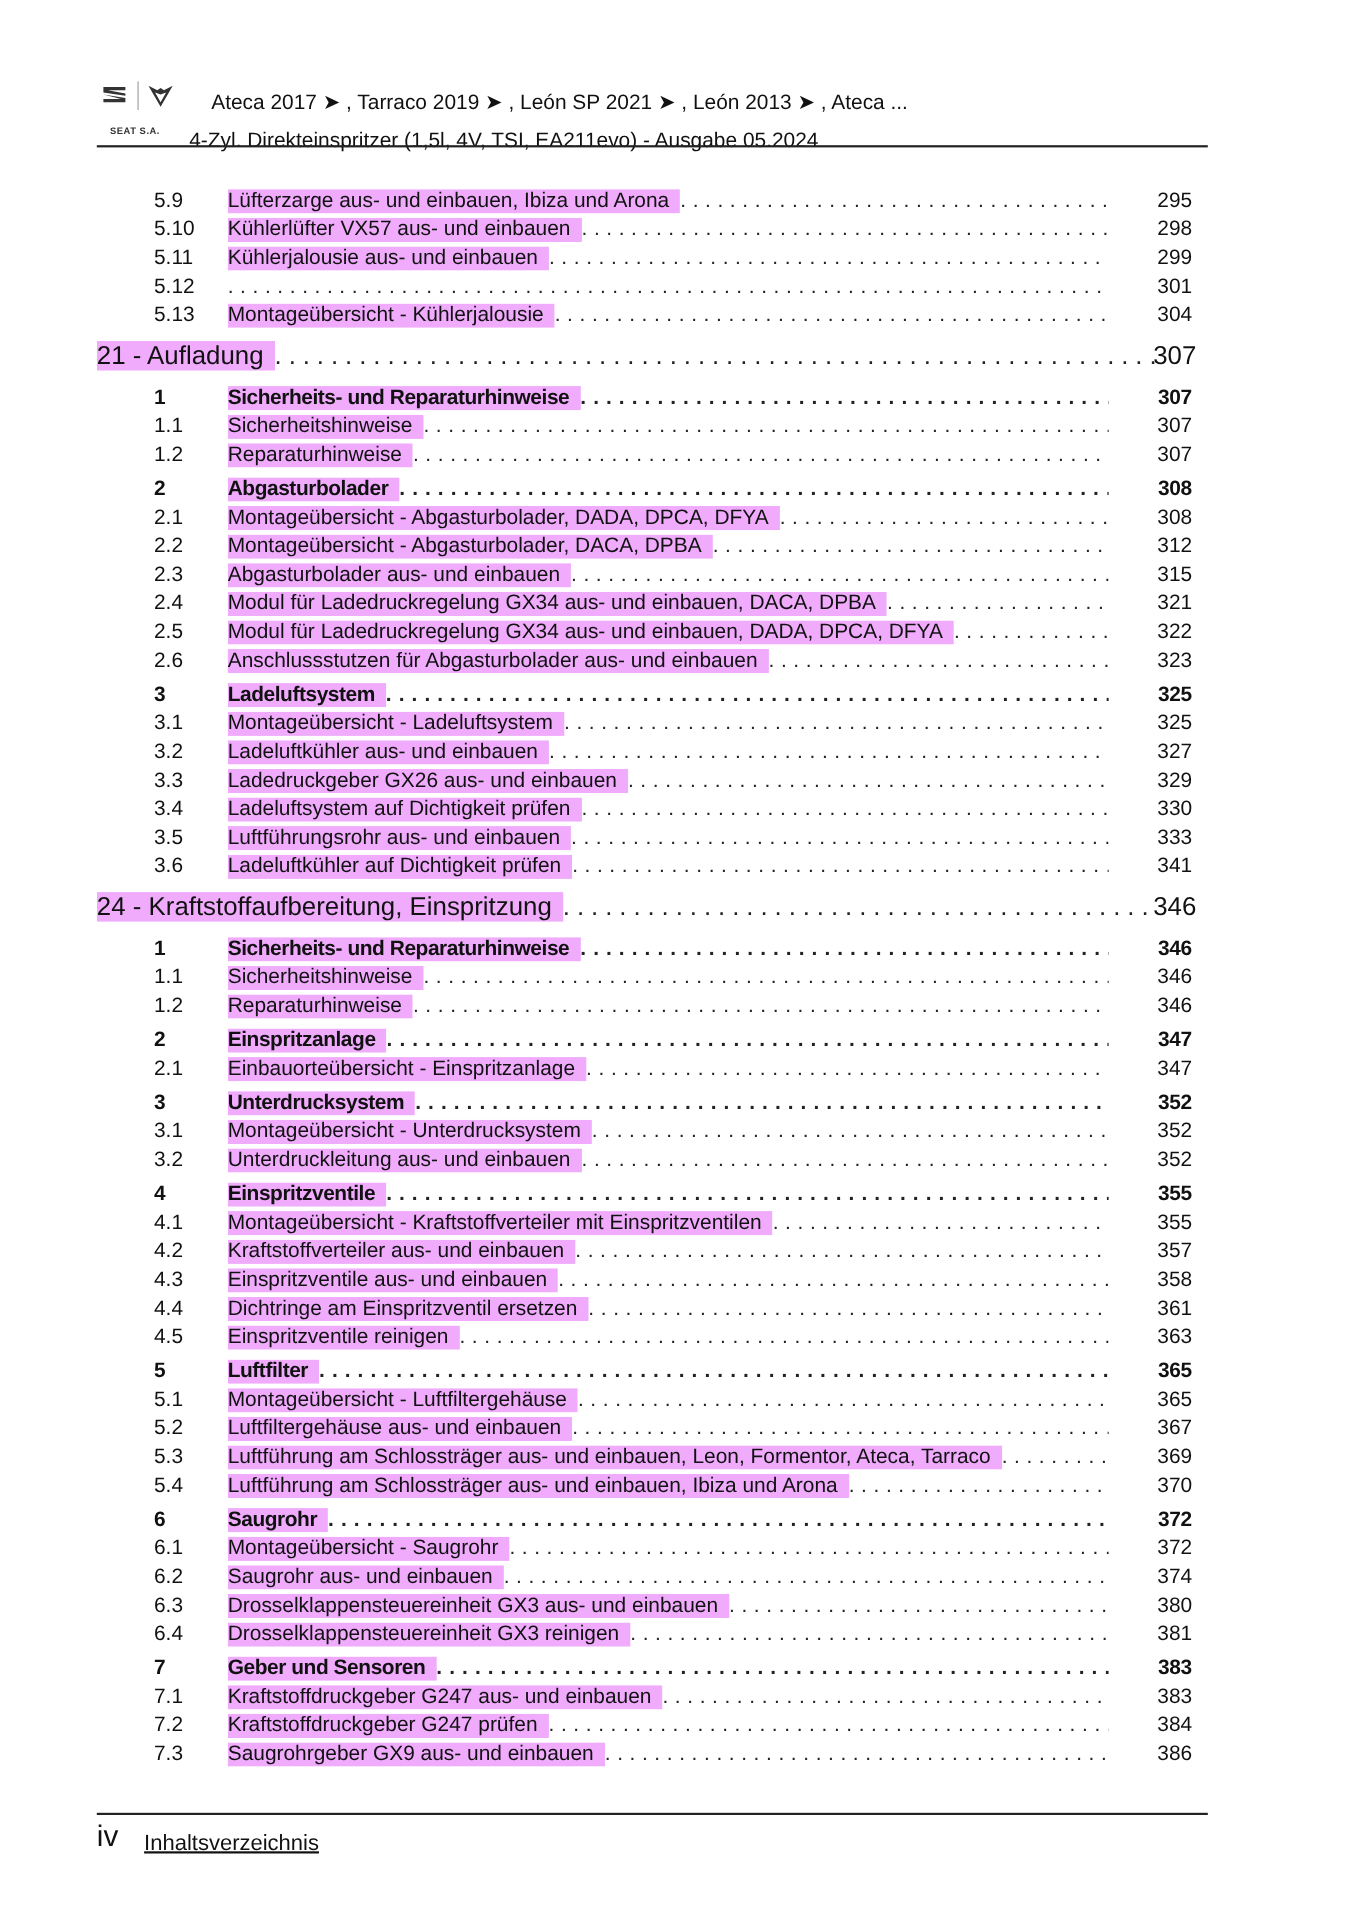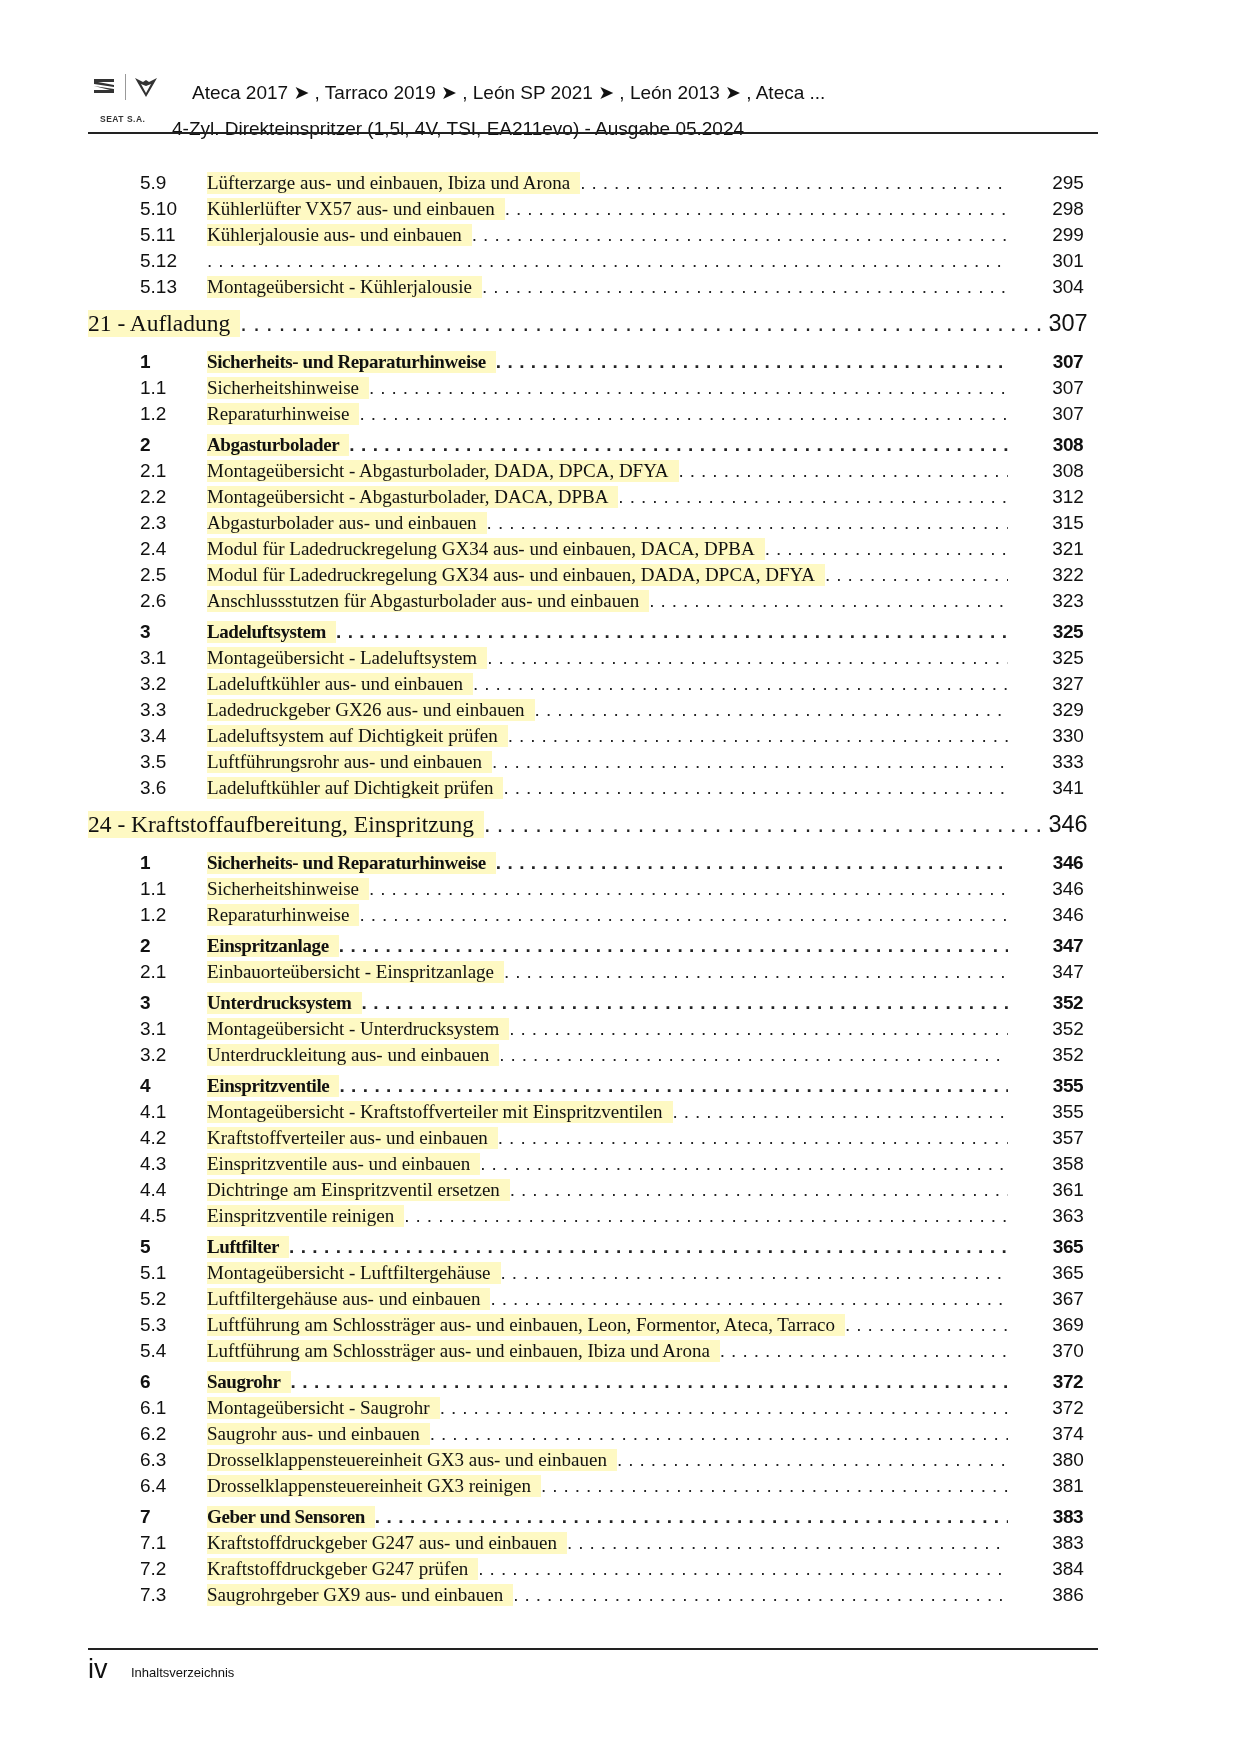--- a/index.html
+++ b/index.html
@@ -9,32 +9,32 @@
   .logo-divider { position:absolute; left:37px; top:4px; width:1px; height:26px; background:#999; }
   .logo-cupra { position:absolute; left:46px; top:6px; width:24px; height:22px; }
   .logo-text { position:absolute; left:12px; top:44px; font-size:8.5px; letter-spacing:0.5px; color:#333; font-weight:bold; }
   .header-line1 { position:absolute; left:84px; top:11px; font-size:19px; white-space:nowrap;margin-left:20px; }
   .header-line2 { position:absolute; left:84px; top:48px; font-size:19px; white-space:nowrap; }
   .header-rule { position:absolute; left:88px; top:132px; width:1010px; height:2px; background:#222; }
   .toc { position:absolute; left:88px; top:172px; width:1010px; }
   .row { position:relative; height:26px; display:flex; align-items:baseline; font-size:19px; }
   .row .num { position:absolute; left:52px; top:0; }
   .row .title { position:absolute; left:119px; top:0; right:90px; display:flex; overflow:hidden; white-space:nowrap; }
-  .row .title .t { flex:none; padding-right:10px; background:#fef9c3;font-family:Liberation Serif, serif; }
+  .row .title .t { flex:none; padding-right:10px; background:#f0abfc; }
   .row .title .dots { flex:1; overflow:hidden; letter-spacing:6px; color:#222; }
   .row .page { position:absolute; right:0; top:0; text-align:center; width:60px; }
   .row.bold { font-weight:bold; height:26px; margin-top:5px; letter-spacing:-0.4px; }
   .row.bold .dots { letter-spacing:6.4px; }
   .row.chapter { height:36px; font-size:23.5px; margin-top:8px; margin-bottom:4px; }
   .row.chapter .title { left:0; right:45px; top:0;text-align:center; }
   .row.chapter .page { font-size:23.5px; }
   .row.chapter .dots { letter-spacing:6.3px; }
   .footer-rule { position:absolute; left:88px; top:1648px; width:1010px; height:2px; background:#222; }
   .footer-num { position:absolute; left:88px; top:1654px; font-size:27px; }
-  .footer-label { position:absolute; left:131px; top:1665px; font-size:13px; }
+  .footer-label { position:absolute; left:131px; top:1665px; font-size:20px;text-decoration:underline; }
 </style>
 </head>
 <body>
 
 <div class="header">
   <svg class="logo-seat" viewBox="0 0 24 16">
     <path d="M2 1 H22 V4 H6 L22 7 V9 L2 6 Z" fill="#333"></path>
     <path d="M2 8 L22 11 V15 H2 V12 H18 Z" fill="#333"></path>
   </svg>
   <div class="logo-divider"></div>

